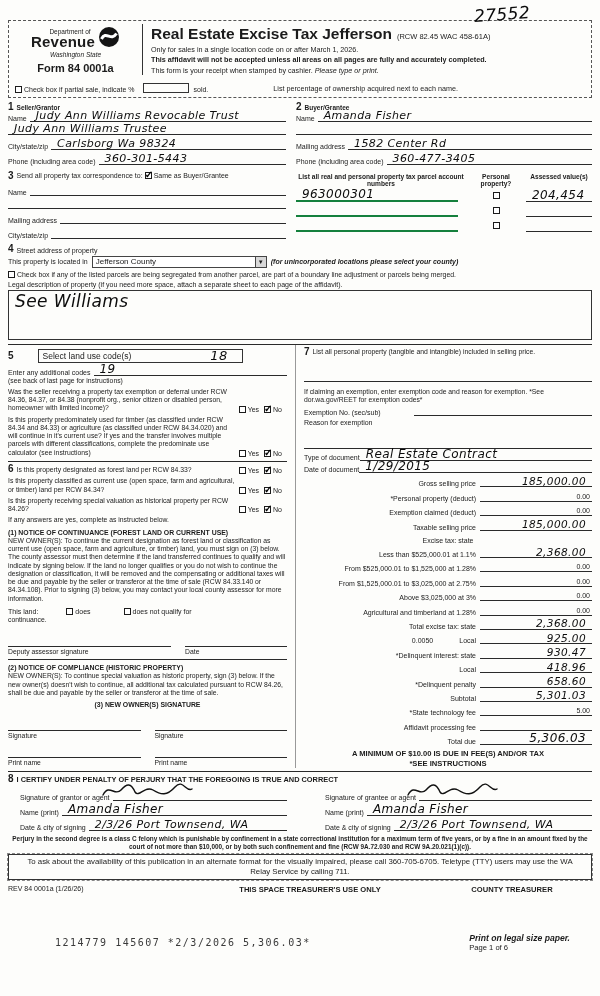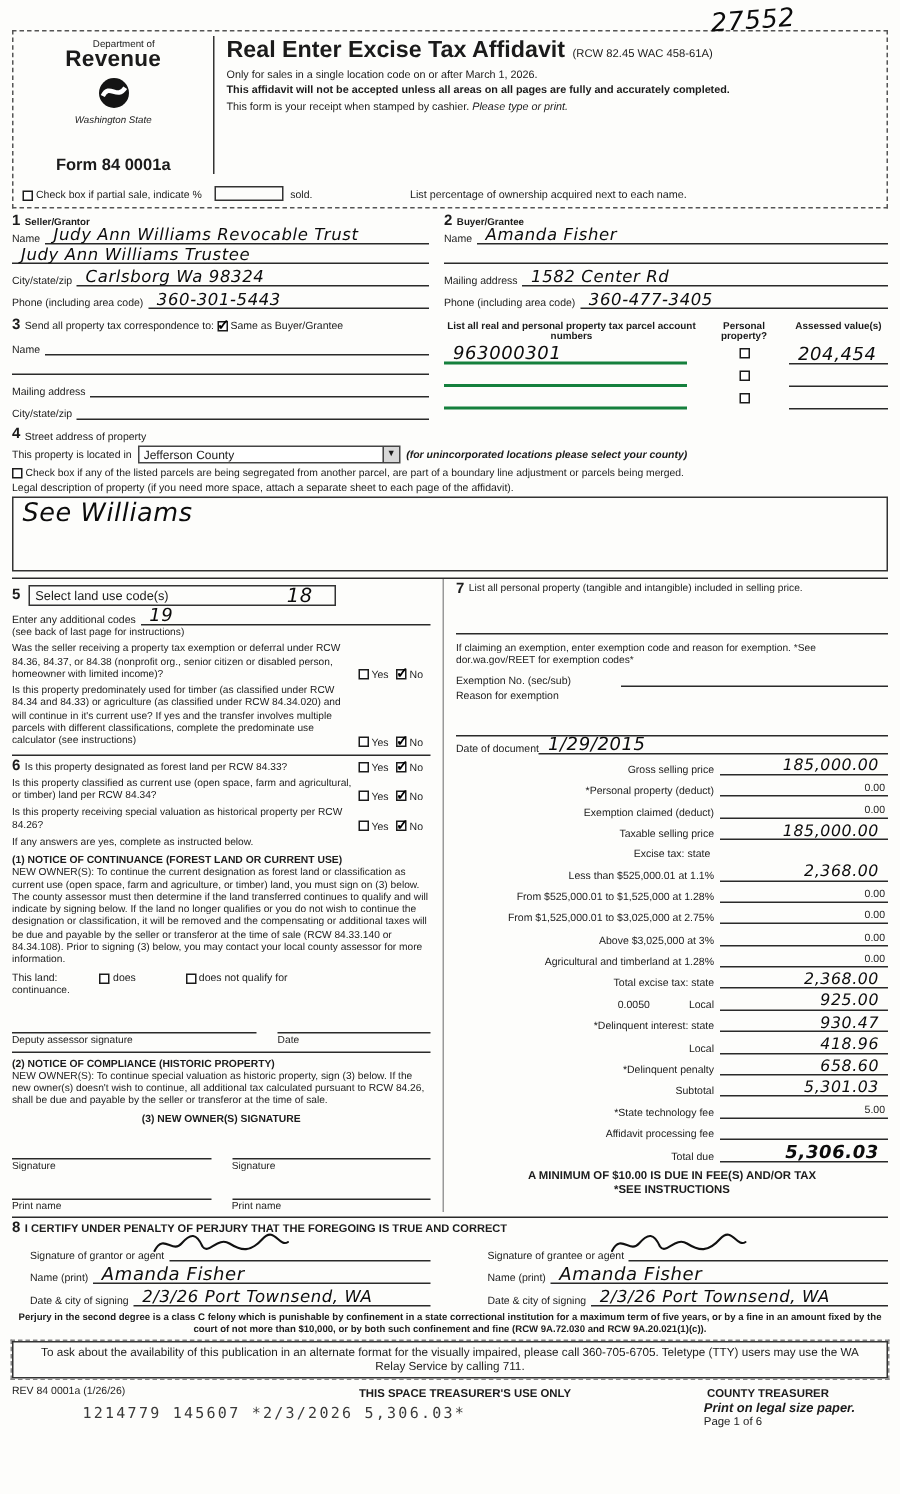--- a/index.html
+++ b/index.html
@@ -24,25 +24,25 @@
   .cbl { font-size:7px; margin:0 5px 0 2px; }
   .hr { border-top:1px solid #2a2a2a; }
   .secnum { font-size:10px; font-weight:bold; margin-right:3px; line-height:1; }
   .sectitle { font-size:6.5px; font-weight:bold; }
 
   
   .hand-number { position:absolute; top:6px; right:70px; font-size:17px; transform:rotate(-4deg); z-index:3; }
   .header-box { border:1.6px dashed #555; margin-top:14px; padding:3px 6px 4px 6px; }
   .header-top { display:flex; }
   .logo-block { width:128px; text-align:center; padding:2px 6px 0 0; border-right:1.4px solid #333; }
-  .dept-line { display:flex; align-items:center; justify-content:center; gap:3px;flex-direction:column; }
+  .dept-line { display:flex; align-items:center; justify-content:center; gap:3px; }
   .dept-small { font-size:6.5px; margin-left:14px; }
   .dept-big { font-size:15px; font-weight:bold; letter-spacing:.2px; margin-top:-2px; }
   .dept-state { font-size:6.5px; font-style:italic; margin-top:-1px; }
-  .form-no { font-size:11px; font-weight:bold; margin-top:20px; }
+  .form-no { font-size:11px; font-weight:bold; margin-top:4px; }
   .title-block { flex:1; padding:1px 0 0 8px; }
   .title-line { display:flex; align-items:baseline; gap:5px; }
   .form-title { font-size:15.5px; font-weight:bold; }
   .rcw { font-size:7.5px; }
   .note { font-size:7.2px; margin-top:1.5px; }
   .partial-row { display:flex; align-items:flex-end; margin-top:5px; padding-top:3px; }
   .pct-box { display:inline-block; width:46px; height:10px; border:1px solid #333; margin:0 3px; }
   .ownership { margin-left:60px; font-size:7.2px; }
 
   
@@ -74,21 +74,21 @@
   
   .cols57 { margin-top:4px; border-top:1px solid #2a2a2a; }
   .leftcol { width:288px; padding:2px 8px 0 0; border-right:1px solid #999; }
   .rightcol { flex:1; padding:2px 0 0 8px; }
   .para { font-size:6.8px; line-height:1.22; margin-top:3px; }
   .qrow { display:flex; align-items:flex-end; margin-top:3px; }
   .qtext { flex:1; font-size:6.8px; line-height:1.22; padding-right:4px; }
   .ynbox { white-space:nowrap; font-size:7px; }
   .landuse-row { display:flex; align-items:center; }
   .landuse-box { border:1.2px solid #333; width:205px; height:14px; font-size:9px; padding-left:4px;
-                 display:flex; align-items:center; justify-content:space-between; margin-left:2px; }
+                 display:flex; align-items:center; justify-content:space-between; margin-left:21px; }
   .landuse-box .hw { font-size:13px; margin-right:14px; }
   .sig2col { display:flex; gap:14px; }
   .sig2col > div { flex:1; }
   .siglbl { font-size:6.8px; margin-top:1px; }
   .notice-title { font-size:6.9px; font-weight:bold; margin-top:4px; }
   .center { text-align:center; }
 
   
   .taxdoc { display:flex; align-items:flex-end; margin-top:3px; }
   .taxdoc .lbl { font-size:7px; }
@@ -143,21 +143,21 @@
                 <circle cx="11" cy="11" r="10" fill="#141414"></circle>
                 <path d="M3.5,13 C8,4 13,16 18.5,7.5" stroke="#fff" stroke-width="3" fill="none"></path>
               </svg>
           </span>
         </div>
         <div class="dept-state">Washington State</div>
         <div class="form-no">Form 84 0001a</div>
       </div>
       <div class="title-block">
         <div class="title-line">
-          <span class="form-title">Real Enter Excise Tax Affidavit</span>
+          <span class="form-title">Real Estate Excise Tax Jefferson</span>
           <span class="rcw">(RCW 82.45 WAC 458-61A)</span>
         </div>
         <div class="note">Only for sales in a single location code on or after March 1, 2026.</div>
         <div class="note b">This affidavit will not be accepted unless all areas on all pages are fully and accurately completed.</div>
         <div class="note"><span>This form is your receipt when stamped by cashier.</span> <span class="i">Please type or print.</span></div>
       </div>
     </div>
     <div class="partial-row">
       <span class="cb"></span>
       <span class="cbl">Check box if partial sale, indicate %</span>
@@ -413,20 +413,26 @@
       <div class="fullline" style="margin-top:14px;"></div>
       <div class="para" style="margin-top:6px;">If claiming an exemption, enter exemption code and reason for exemption. *See dor.wa.gov/REET for exemption codes*</div>
       <div class="field" style="margin-top:3px;">
         <span class="lbl">Exemption No. (sec/sub)</span>
         <span class="line" style="margin-left:30px;"></span>
       </div>
       <div class="lbl" style="margin-top:3px;">Reason for exemption</div>
       <div class="fullline" style="margin-top:12px;"></div>
 
       <div class="taxdoc">
+        <span class="lbl">Type of document</span>
+        <span class="line">
+            <span class="hw hwin" style="font-size:12px;">Real Estate Contract</span>
+          </span>
+      </div>
+      <div class="taxdoc">
         <span class="lbl">Date of document</span>
         <span class="line">
             <span class="hw hwin" style="font-size:12px;">1/29/2015</span>
           </span>
       </div>
 
       <div class="taxrow">
           <span class="tl">Gross selling price</span>
           <span class="tv">
             <span class="hw hwin money">185,000.00</span>
@@ -512,21 +518,21 @@
           <span class="tl">*State technology fee</span>
           <span class="tv">5.00</span>
         </div>
       <div class="taxrow">
           <span class="tl">Affidavit processing fee</span>
           <span class="tv"></span>
         </div>
       <div class="taxrow">
           <span class="tl">Total due</span>
           <span class="tv">
-            <span class="hw hwin money" style="font-size:12px;font-weight:bold;">5,306.03</span>
+            <span class="hw hwin money" style="font-size:12px;">5,306.03</span>
           </span>
         </div>
 
       <div class="minnote">
         <div>A MINIMUM OF $10.00 IS DUE IN FEE(S) AND/OR TAX</div>
         <div>*SEE INSTRUCTIONS</div>
       </div>
     </div>
   </div>
 

